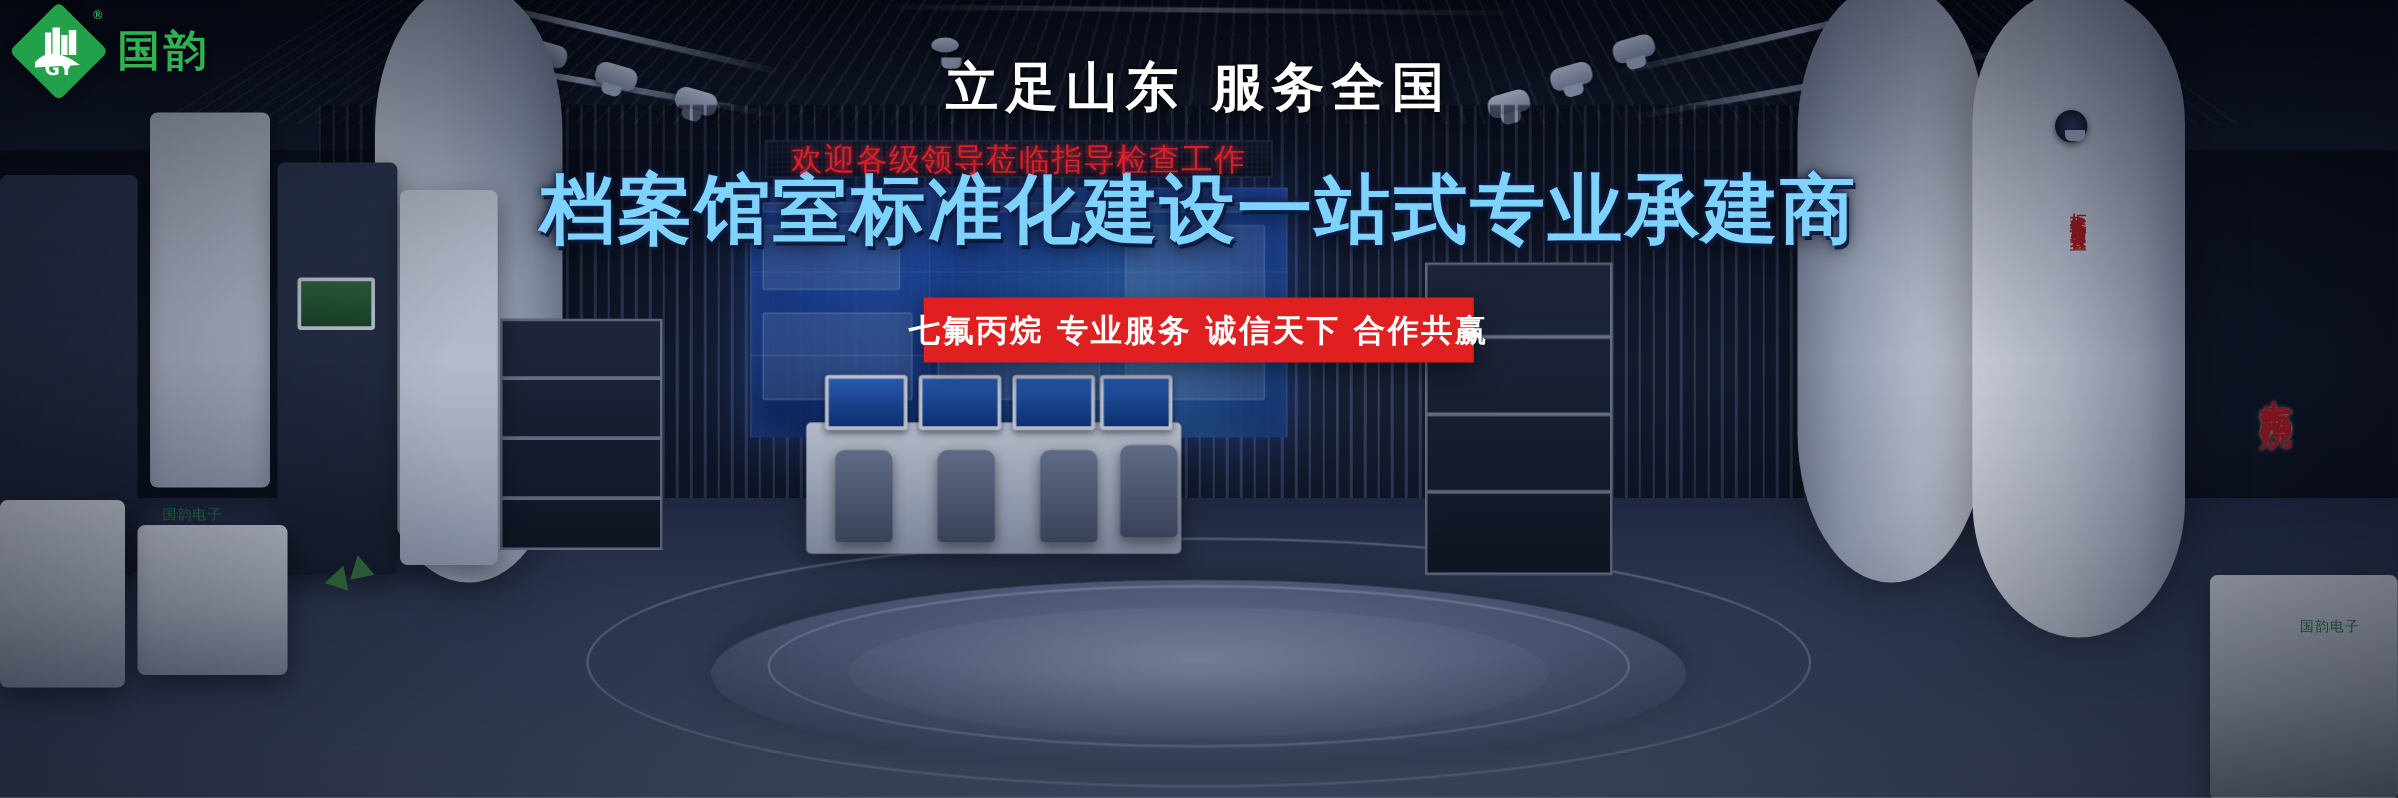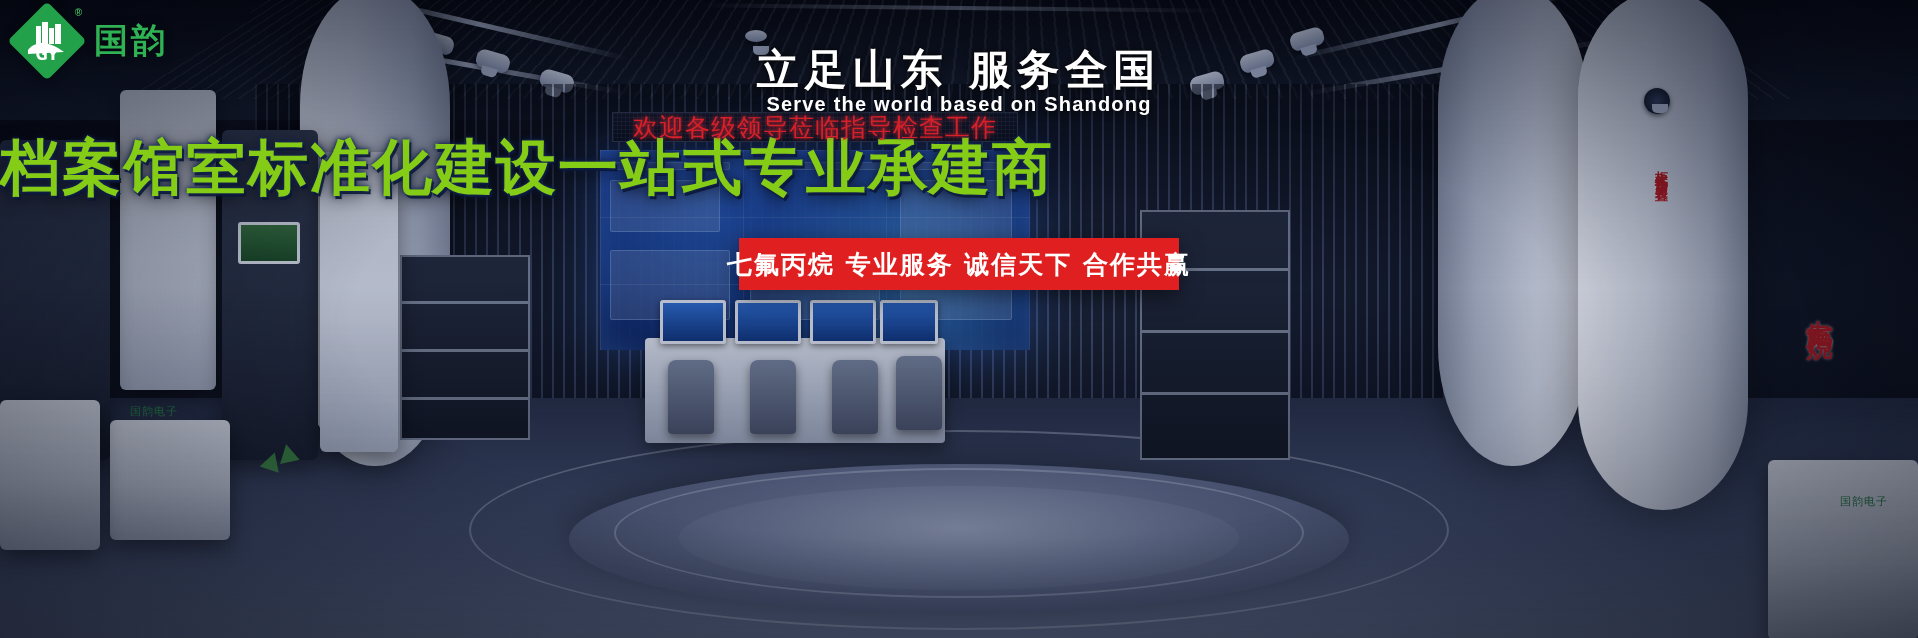--- a/index.html
+++ b/index.html
@@ -228,23 +228,24 @@
     position:absolute; left:0; right:0; top:93px;
     text-align:center;
     font-family:"Liberation Sans","DejaVu Sans",sans-serif;
     font-size:20px; font-weight:bold; letter-spacing:1.2px;
     color:#ffffff;
     text-shadow:0 2px 8px rgba(0,0,0,.85);
   }
 
   .headline {
     position:absolute; left:0; right:0; top:128px;
+    text-align:center;
     font-family:"DejaVu Sans","Liberation Sans",sans-serif;
     font-size:60px; font-weight:bold; letter-spacing:2px;
-    color:#84cc16;
+    color:#7dd3fc;
     white-space:nowrap;
     text-shadow:
       0 0 3px #1b2c5e, 0 0 7px #12224c,
       2px 3px 0 rgba(10,20,48,.9),
       0 4px 18px rgba(0,0,0,.75);
   }
   .headline-en {
     position:absolute; left:0; right:0; top:196px;
     text-align:center;
     font-family:"Liberation Sans","DejaVu Sans",sans-serif;
@@ -378,21 +379,20 @@
             <path d="M14 42 C22 32, 34 34, 44 40 L50 44 L14 46 Z"></path>
           </g>
           <text x="33" y="52" text-anchor="middle" fill="#ffffff" font-family="DejaVu Sans, sans-serif" font-size="15" font-weight="bold">GY</text>
         </svg>
         <span class="logo-reg">®</span>
       </div>
       <div class="logo-text">国韵</div>
     </div>
 
     <div class="hl-top">立足山东 服务全国</div>
-    <div class="hl-top-en">Serve the world based on Shandong</div>
 
     <div class="headline">档案馆室标准化建设一站式专业承建商</div>
 
     <div class="redbox">
       <span class="redbox-text">七氟丙烷  专业服务  诚信天下  合作共赢</span>
     </div>
 
   </div>
 </div>
 

